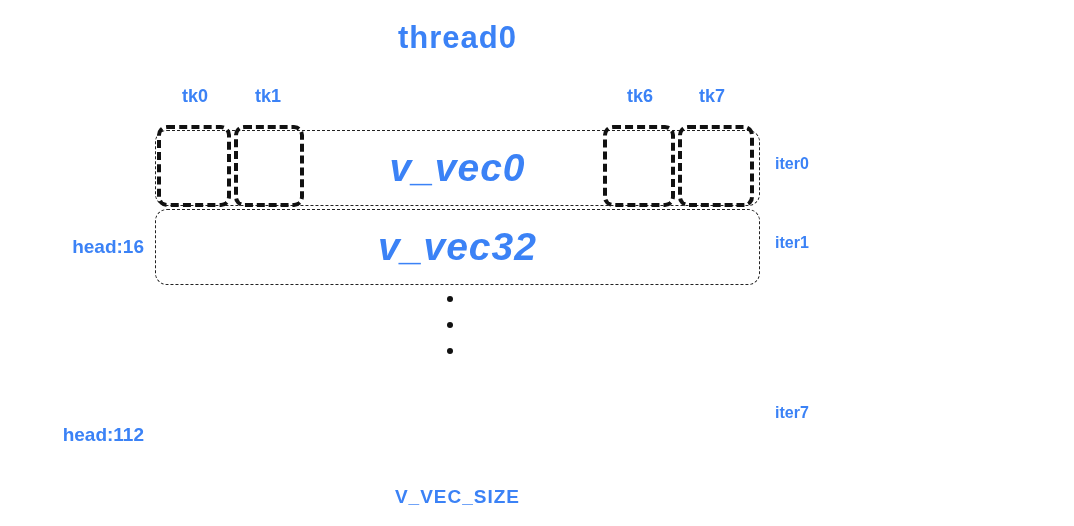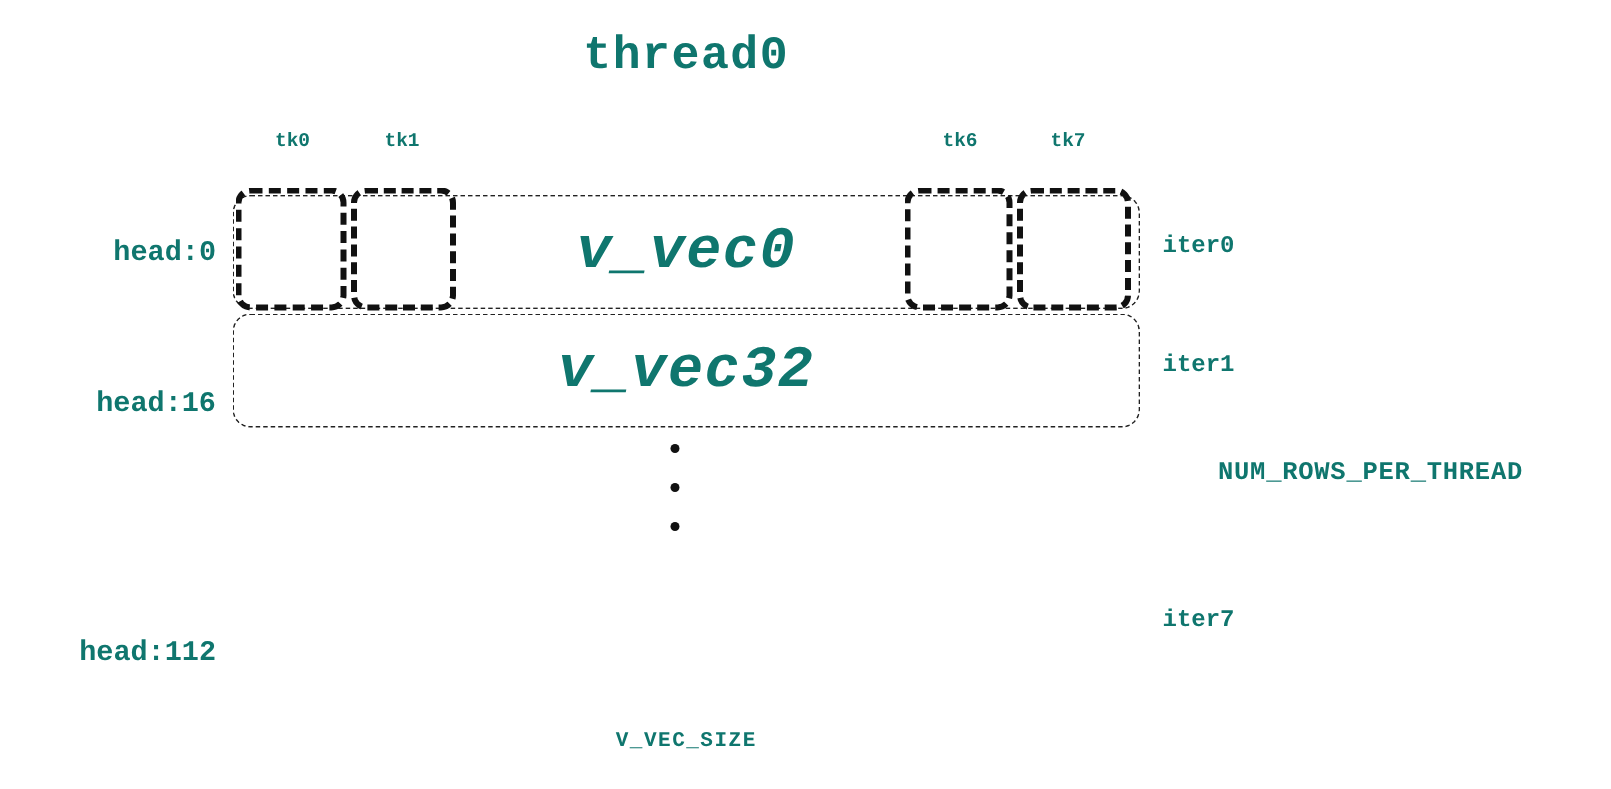--- a/index.html
+++ b/index.html
@@ -5,39 +5,39 @@
   html, body {
     margin: 0;
     padding: 0;
     background: #ffffff;
   }
   .canvas {
     position: relative;
     width: 1074px;
     height: 526px;
     background: #ffffff;
-    font-family: Liberation Mono, monospace;
-    color: #0f766e;
+    font-family: Liberation Sans, sans-serif;
+    color: #3b82f6;
     overflow: hidden;
   }
   .abs { position: absolute; }
 
   .title {
     left: 155px; top: 20px; width: 605px;
     text-align: center;
     font-size: 31px;
     font-weight: bold;
     letter-spacing: 1px;
   }
 
   .tk-label {
     top: 86px;
     width: 60px;
     text-align: center;
-    font-size: 13px;
+    font-size: 18px;
     font-weight: bold;
   }
 
   .row-box {
     left: 155px;
     width: 605px;
     border: 1.6px dashed #222222;
     border-radius: 12px;
     box-sizing: border-box;
     display: flex;
@@ -87,21 +87,21 @@
     font-size: 17px;
     font-weight: bold;
     letter-spacing: 0.5px;
   }
 
   .bottom-label {
     left: 155px;
     top: 486px;
     width: 605px;
     text-align: center;
-    font-size: 14px;
+    font-size: 19px;
     font-weight: bold;
     letter-spacing: 1px;
   }
 
   .dots {
     left: 430px;
     top: 296px;
     width: 40px;
     height: 58px;
     display: flex;
@@ -130,35 +130,33 @@
 
   <div class="abs row-box row1">
     <span class="vec-label">v_vec0</span>
   </div>
 
   <div class="abs tk-box" style="left:157px; width:74px;"></div>
   <div class="abs tk-box" style="left:234px; width:70px;"></div>
   <div class="abs tk-box" style="left:603px; width:72px;"></div>
   <div class="abs tk-box" style="left:678px; width:76px;"></div>
 
-  <div class="abs head-label" style="top:157px;">head:0</div>
   <div class="abs iter-label" style="top:155px;">iter0</div>
 
   <div class="abs row-box row2">
     <span class="vec-label">v_vec32</span>
   </div>
-  <div class="abs head-label" style="top:236px;margin-top:22px;">head:16</div>
+  <div class="abs head-label" style="top:236px;">head:16</div>
   <div class="abs iter-label" style="top:234px;">iter1</div>
 
   <div class="abs dots">
     <div class="dot"></div>
     <div class="dot"></div>
     <div class="dot"></div>
   </div>
 
-  <div class="abs side-label">NUM_ROWS_PER_THREAD</div>
 
   <div class="abs head-label" style="top:424px;">head:112</div>
   <div class="abs iter-label" style="top:404px;">iter7</div>
 
   <div class="abs bottom-label">V_VEC_SIZE</div>
 
 </div>
 
 </body></html>

